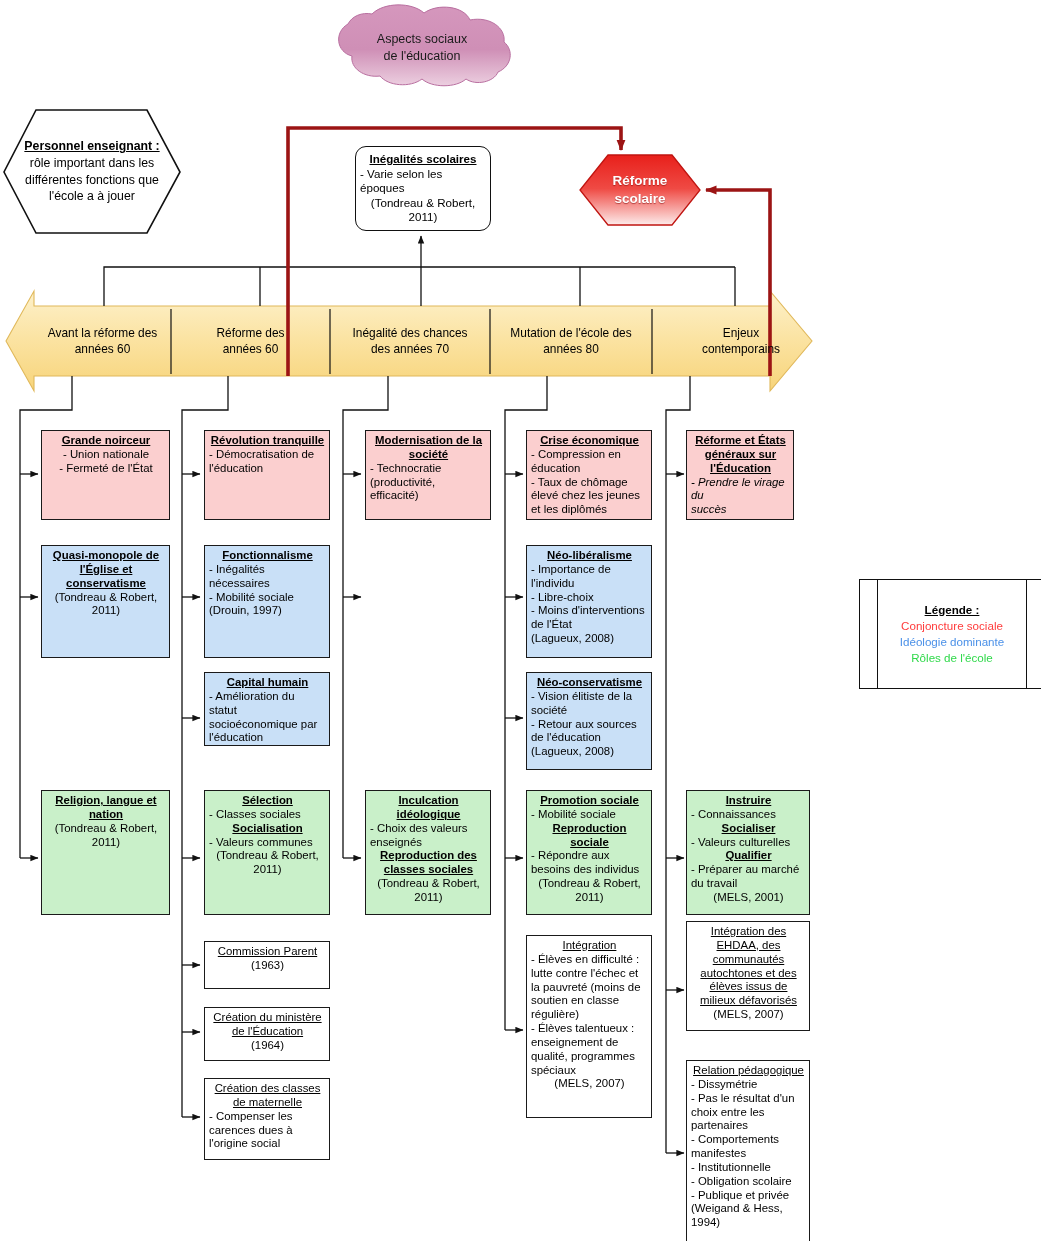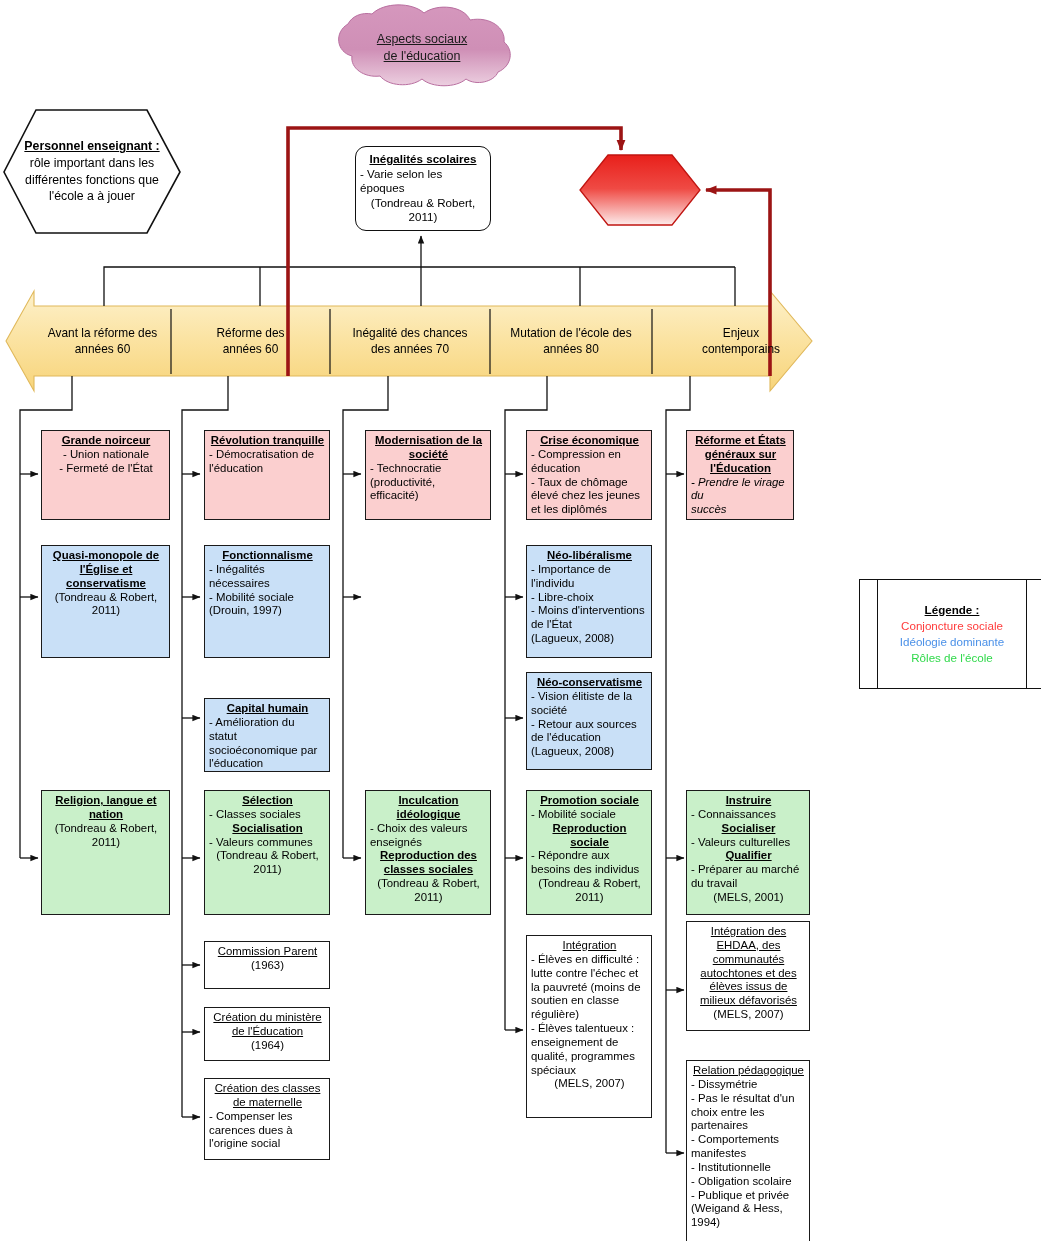--- a/index.html
+++ b/index.html
@@ -15,21 +15,21 @@
   }
 
   
   #wires { position:absolute; left:0; top:0; width:1041px; height:1241px; }
 
   
   .cloud {
     position:absolute;
     display:flex; align-items:center; justify-content:center;
     text-align:center;
-    font-size:12.5px; color:#1a1a1a; line-height:1.35;text-decoration:underline;
+    font-size:12.5px; color:#1a1a1a; line-height:1.35;
   }
   .cloud .cloud-label { position:relative; z-index:3; }
 
   
   .hexbox {
     position:absolute;
     display:flex; align-items:center; justify-content:center;
     text-align:center; font-size:12.3px; line-height:1.35; color:#000;
   }
   .hexbox .hx-txt { position:relative; z-index:3; padding:0 14px; }
@@ -235,20 +235,26 @@
   </div>
 
   <div class="roundbox" style="left:355px; top:146px; width:136px; height:85px;">
     <div class="ctr u">Inégalités scolaires</div>
     <div>- Varie selon les</div>
     <div>époques</div>
     <div class="ctr">(Tondreau &amp; Robert,</div>
     <div class="ctr">2011)</div>
   </div>
 
+  <div class="reformhex" style="left:580px; top:155px; width:120px; height:70px;">
+    <div class="rh-txt">
+      <div>Réforme</div>
+      <div>scolaire</div>
+    </div>
+  </div>
 
   <div class="tl-seg" style="left:34px; top:309px; width:137px; height:65px;">
     <div>
       <div>Avant la réforme des</div>
       <div>années 60</div>
     </div>
   </div>
   <div class="tl-seg" style="left:171px; top:309px; width:159px; height:65px;">
     <div>
       <div>Réforme des</div>
@@ -297,21 +303,21 @@
       <div>- Démocratisation de</div>
       <div>l'éducation</div>
     </div>
   <div class="cbox blue" style="left:204px; top:545px; width:126px; height:113px;">
       <div class="ctr"><span class="u">Fonctionnalisme</span></div>
       <div>- Inégalités</div>
       <div>nécessaires</div>
       <div>- Mobilité sociale</div>
       <div>(Drouin, 1997)</div>
     </div>
-  <div class="cbox blue" style="left:204px; top:698px; width:126px; height:74px;">
+  <div class="cbox blue" style="left:204px; top:672px; width:126px; height:74px;">
       <div class="ctr"><span class="u">Capital humain</span></div>
       <div>- Amélioration du</div>
       <div>statut</div>
       <div>socioéconomique par</div>
       <div>l'éducation</div>
       <div>(Drouin, 1997)</div>
     </div>
   <div class="cbox green" style="left:204px; top:790px; width:126px; height:125px;">
       <div class="ctr"><span class="u">Sélection</span></div>
       <div>- Classes sociales</div>

